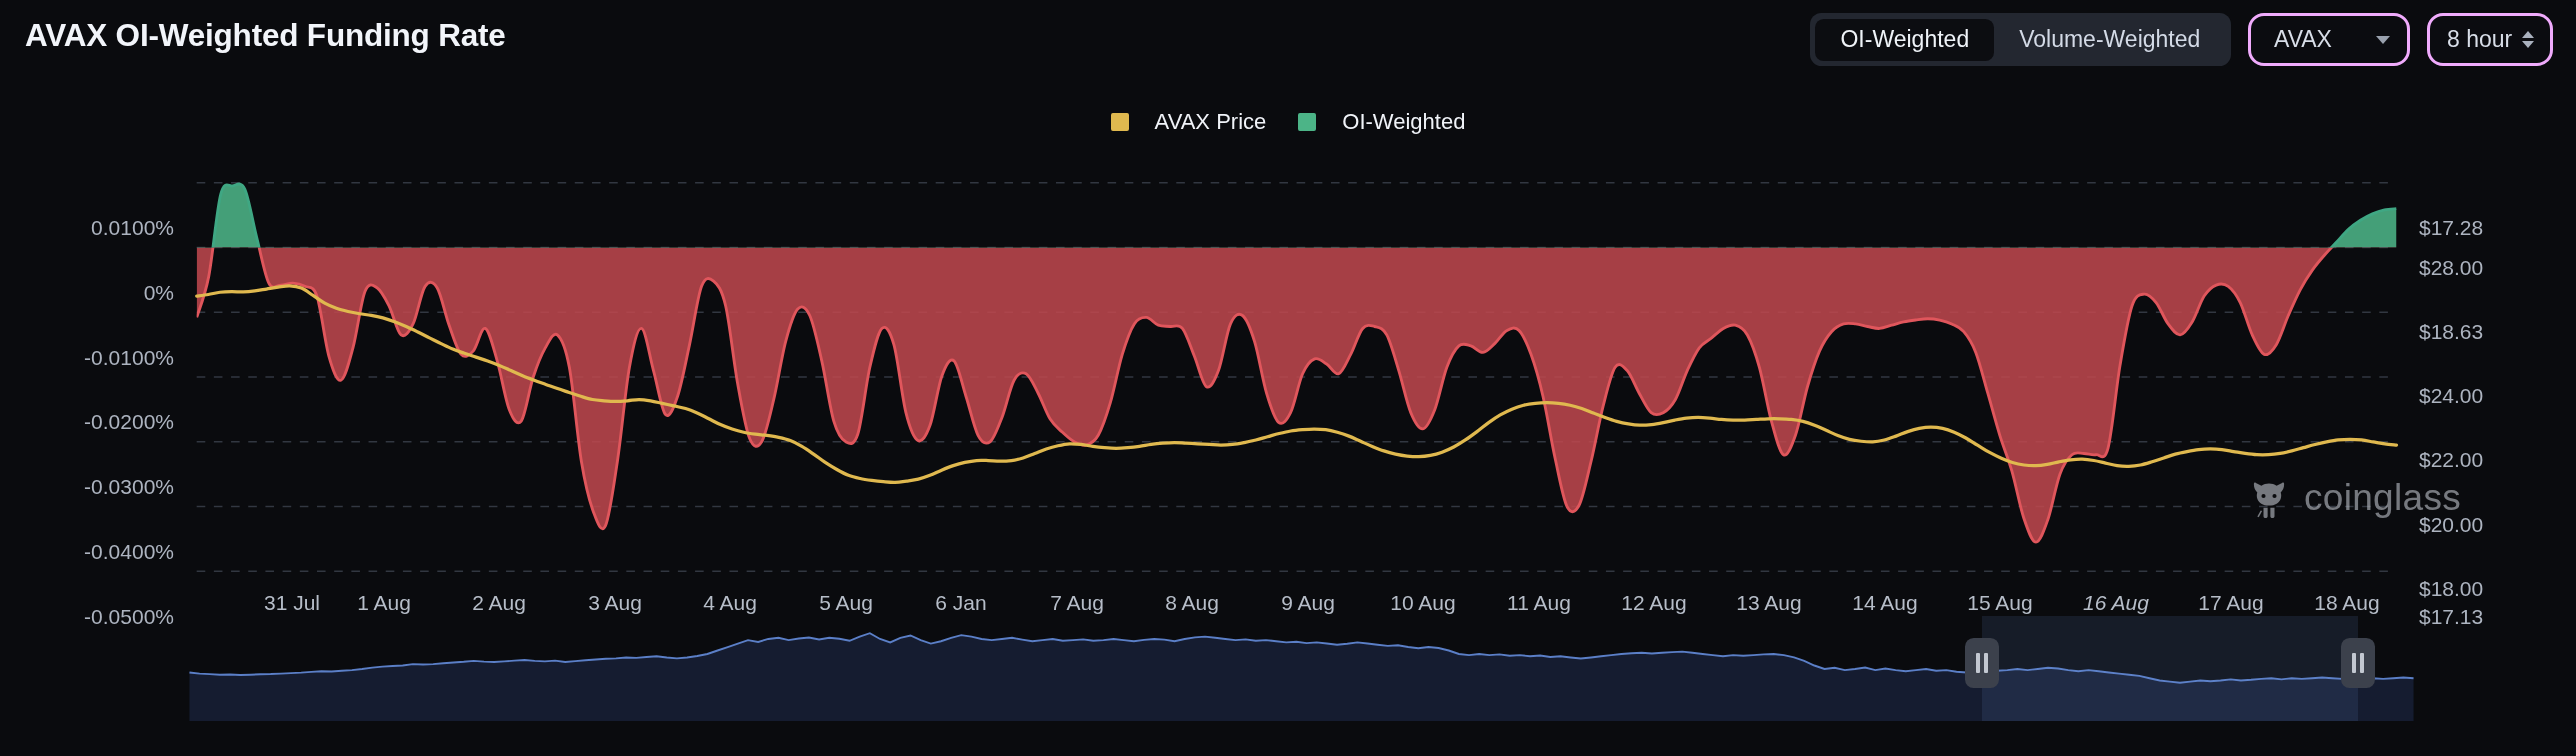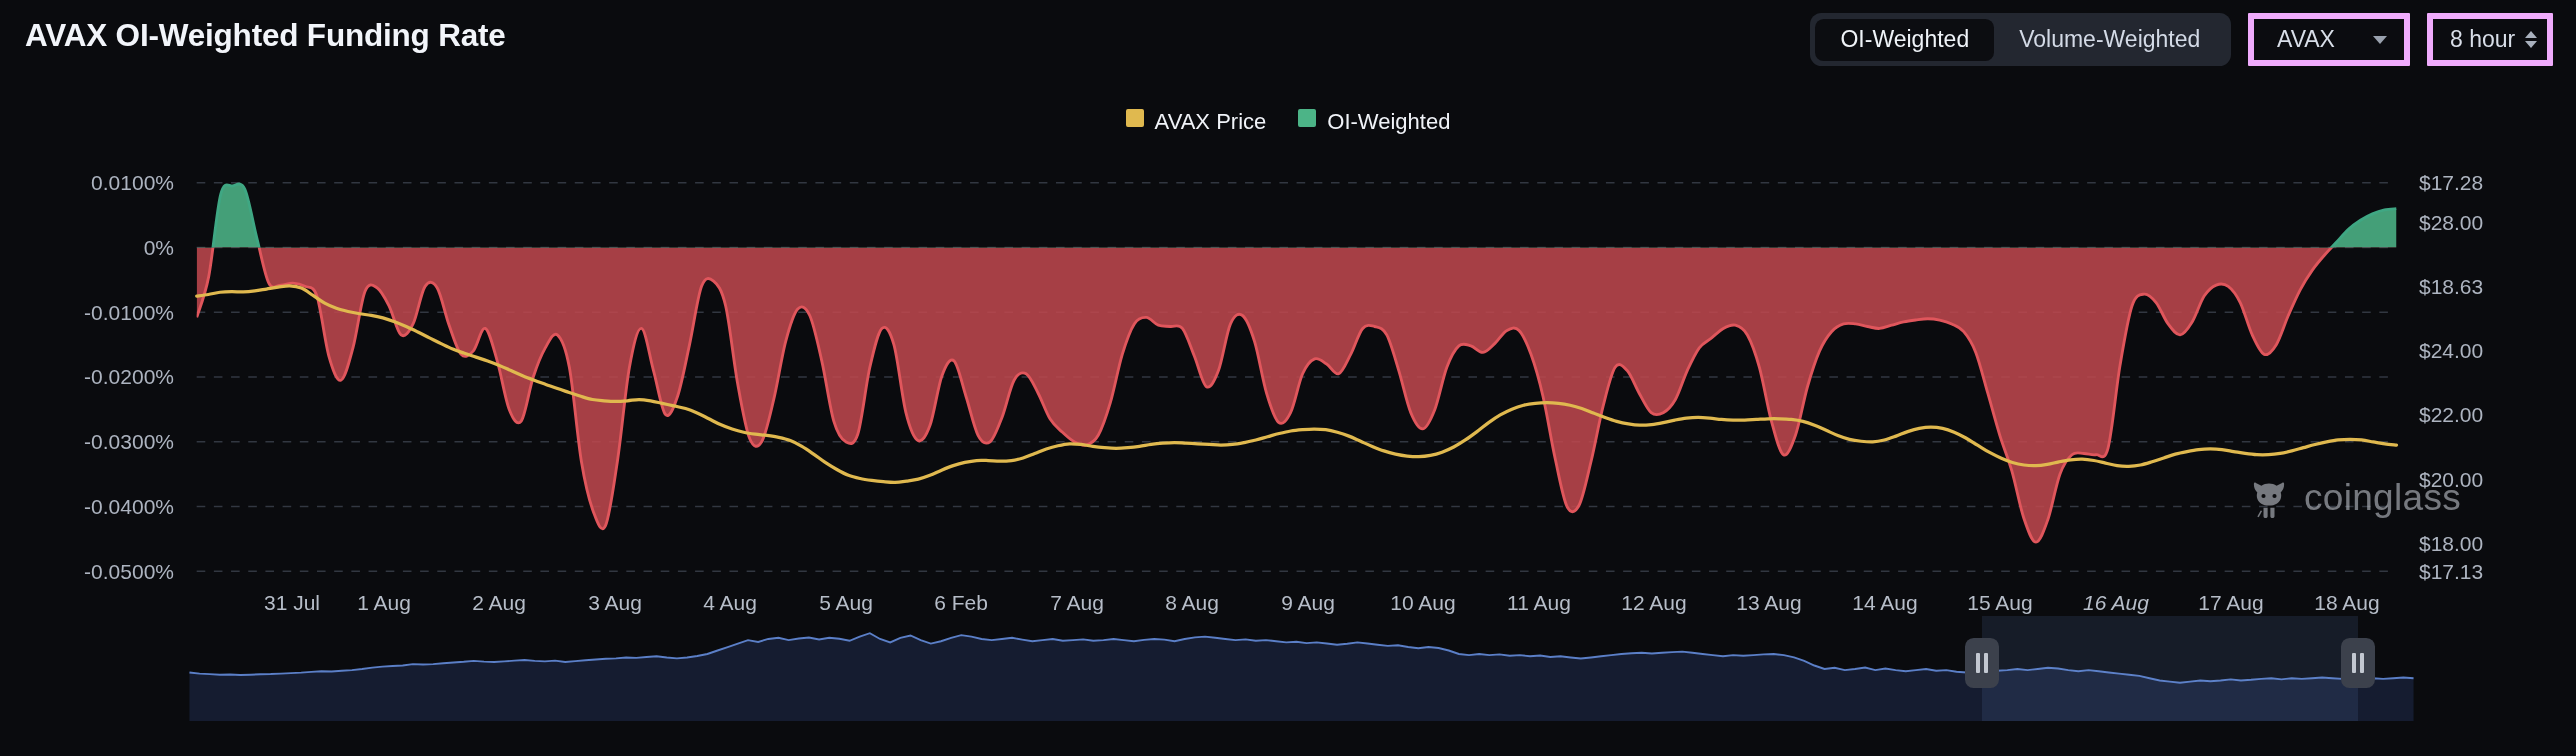--- a/index.html
+++ b/index.html
@@ -33,21 +33,21 @@
     display:flex; align-items:center; justify-content:center;
     height:42px; padding:0 25px; border-radius:8.6px;
     font-size:23px; color:#D3DAE6; white-space:nowrap;
     background:transparent; border:none; cursor:pointer;
     font-family:"Liberation Sans", sans-serif;
   }
   .seg-btn.active { background:#0C0D11; color:#EFF3F8; }
 
   .sel-box {
     display:flex; align-items:center; justify-content:space-between;
-    height:53px; border:6px solid #f0abfc; border-radius:1px;
+    height:53px; border:3px solid #f0abfc; border-radius:16px;
     background:#0B0C10; color:#D8DEE8; font-size:23px;
     padding:0 17px 0 23px; cursor:pointer; white-space:nowrap;
   }
   .sel-box.asset { width:162px; }
   .sel-box.interval { width:126px; padding:0 31px 0 17px; }
   .caret-down {
     width:0;height:0;border-left:7.6px solid transparent;
     border-right:7.6px solid transparent;border-top:8.6px solid #99A1AE;
     margin-left:13.4px;
   }
@@ -57,31 +57,31 @@
     border-right:6.7px solid transparent;
   }
   .spinner-icn i.up   { border-bottom:7.6px solid #A9B1BE; }
   .spinner-icn i.down { border-top:7.6px solid #A9B1BE; }
 
   
   .legend {
     position:absolute; top:109px; left:0; width:2576px;
     display:flex; justify-content:center; align-items:center; gap:32px;
   }
-  .legend-item { display:flex; gap:11px; }
+  .legend-item { display:flex; align-items:center; gap:26px; }
   .legend-swatch { width:18px; height:18px; border-radius:1.9px; }
   .legend-label { font-size:22px; color:#F0F3F8; white-space:nowrap; }
 
   
   .chart-wrap { position:absolute; left:0; top:153px; width:2576px; height:449px; }
   .chart-svg  { position:absolute; left:0; top:0; }
 
   .axis-label {
     position:absolute; font-size:21px; color:#ADB4C0;
-    white-space:nowrap; line-height:1;
+    white-space:nowrap; line-height:1;margin-top:45px;
   }
   .axis-left  { text-align:right; }
   .axis-right { text-align:left; }
 
   .xlabel {
     position:absolute; font-size:21px; color:#B6BDC8;
     white-space:nowrap; transform:translateX(-50%); line-height:1;
   }
 
   
@@ -193,21 +193,21 @@
         <div class="axis-label axis-right" style="left: 2419px; top: 380px;">$18.00</div>
         <div class="axis-label axis-right" style="left: 2419px; top: 408px;">$17.13</div>
       </div>
     <div id="x-axis-labels">
         <div class="xlabel" style="left: 268px; top: 439px; margin-left: 24px;">31 Jul</div>
         <div class="xlabel" style="left: 384px; top: 439px;">1 Aug</div>
         <div class="xlabel" style="left: 499px; top: 439px;">2 Aug</div>
         <div class="xlabel" style="left: 615px; top: 439px;">3 Aug</div>
         <div class="xlabel" style="left: 730px; top: 439px;">4 Aug</div>
         <div class="xlabel" style="left: 846px; top: 439px;">5 Aug</div>
-        <div class="xlabel" style="left: 961px; top: 439px;">6 Feb</div>
+        <div class="xlabel" style="left: 961px; top: 439px;">6 Jan</div>
         <div class="xlabel" style="left: 1077px; top: 439px;">7 Aug</div>
         <div class="xlabel" style="left: 1192px; top: 439px;">8 Aug</div>
         <div class="xlabel" style="left: 1308px; top: 439px;">9 Aug</div>
         <div class="xlabel" style="left: 1423px; top: 439px;">10 Aug</div>
         <div class="xlabel" style="left: 1539px; top: 439px;">11 Aug</div>
         <div class="xlabel" style="left: 1654px; top: 439px;">12 Aug</div>
         <div class="xlabel" style="left: 1769px; top: 439px;">13 Aug</div>
         <div class="xlabel" style="left: 1885px; top: 439px;">14 Aug</div>
         <div class="xlabel" style="left: 2000px; top: 439px;">15 Aug</div>
         <div class="xlabel" style="left: 2116px; top: 439px; font-style: italic;">16 Aug</div>

